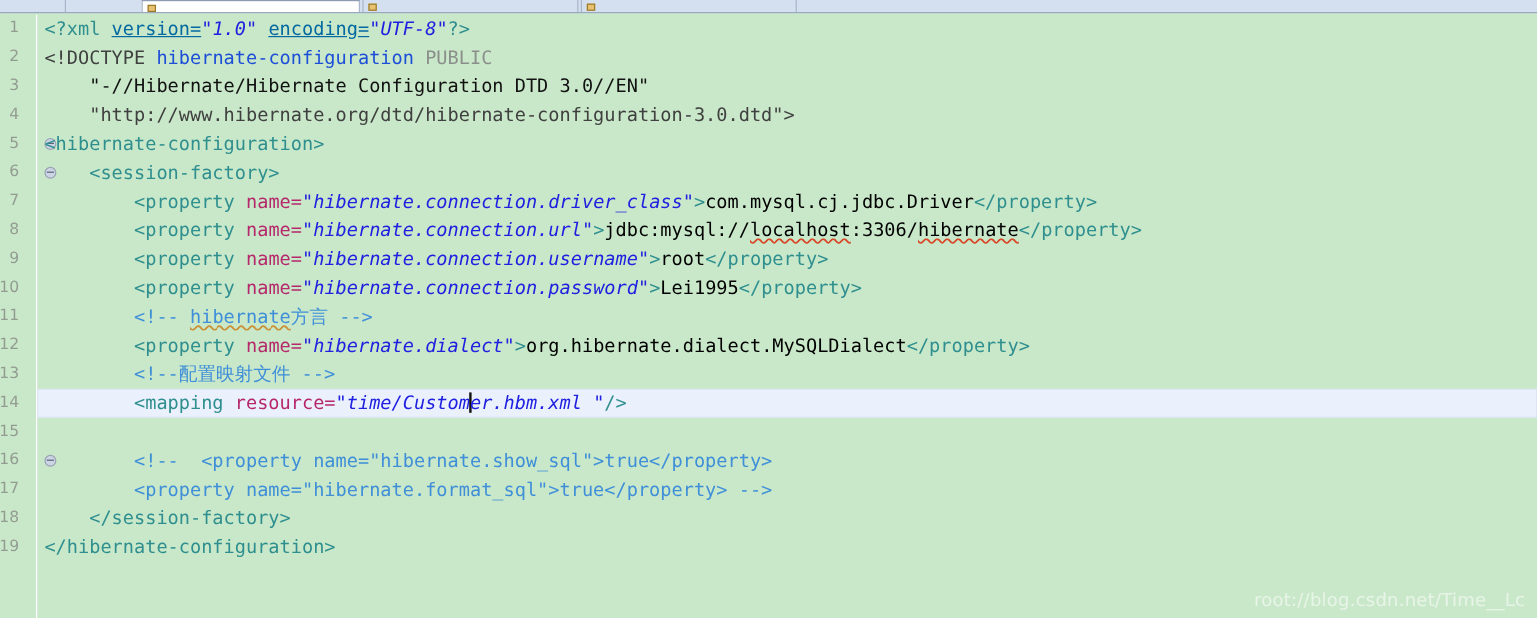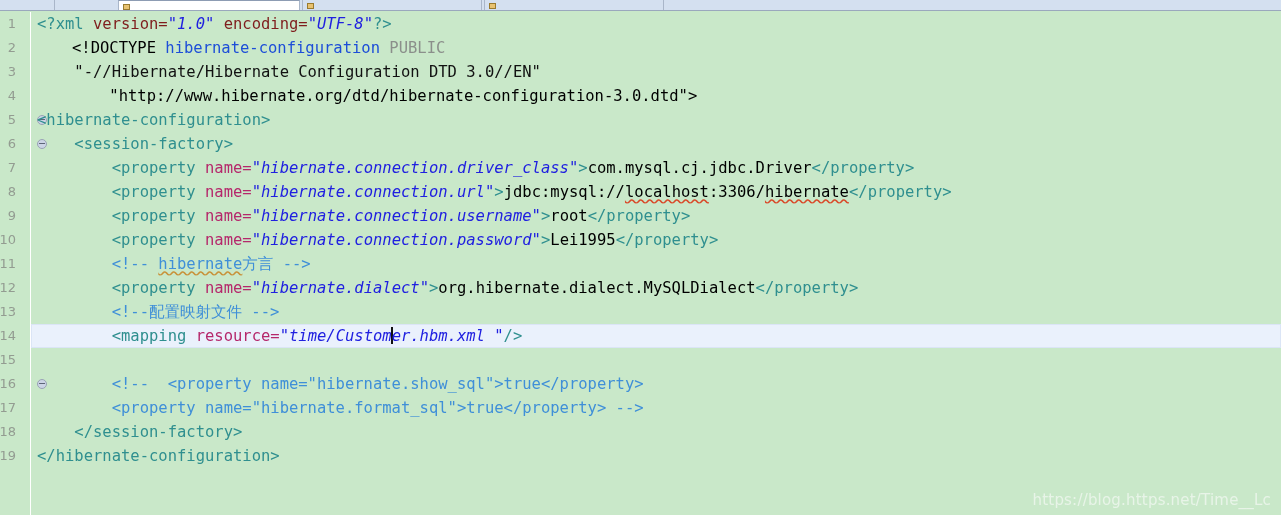--- a/index.html
+++ b/index.html
@@ -146,23 +146,23 @@
     box-shadow: 0 0 0 1px #dbe5f6 inset;
   }
 
   
   .t-tag      { color: #2f8f8f; text-align: right; }
   .t-tagname  { color: #1d4ed8; }
   .t-attr     { color: #b5286b; }
   .t-val      { color: #2020e0; font-style: italic; }
   .t-text     { color: #000000; text-align: right; }
   .t-kw       { color: #8b8f8b; }
-  .t-proc     { color: #7f1d1d; }
+  .t-proc     { color: #0369a1; text-decoration: underline; }
   .t-comment  { color: #3f8fd8; }
-  .t-dtd      { color: #000000; margin-left: 35px; }
+  .t-dtd      { color: #404040; }
   .t-black    { color: #111111; }
 
   .squig {
     text-decoration: underline wavy #d94a2a;
     text-decoration-skip-ink: none;
   }
   .squig-comment {
     text-decoration: underline wavy #c8923a;
     text-decoration-skip-ink: none;
   }
@@ -225,15 +225,15 @@
       </div>
     <div class="fold-col" id="foldcol">
         <div class="fold" style="top: 103px;"></div>
         <div class="fold" style="top: 127px;"></div>
         <div class="fold" style="top: 367px;"></div>
       </div>
     <div class="gutter-sep"></div>
 
     <div class="code" id="code"><div class="ln"><span class="t-tag">&lt;?xml </span><span class="t-proc">version=</span><span class="t-val">"1.0"</span><span class="t-text"> </span><span class="t-proc">encoding=</span><span class="t-val">"UTF-8"</span><span class="t-tag">?&gt;</span></div><div class="ln"><span class="t-dtd">&lt;!DOCTYPE </span><span class="t-tagname">hibernate-configuration</span><span class="t-kw"> PUBLIC</span></div><div class="ln"><span class="t-black">    "-//Hibernate/Hibernate Configuration DTD 3.0//EN"</span></div><div class="ln"><span class="t-dtd">    "http://www.hibernate.org/dtd/hibernate-configuration-3.0.dtd"&gt;</span></div><div class="ln"><span class="t-tag">&lt;hibernate-configuration&gt;</span></div><div class="ln"><span class="t-tag">    &lt;session-factory&gt;</span></div><div class="ln"><span class="t-tag">        &lt;property </span><span class="t-attr">name=</span><span class="t-val">"hibernate.connection.driver_class"</span><span class="t-tag">&gt;</span><span class="t-text">com.mysql.cj.jdbc.Driver</span><span class="t-tag">&lt;/property&gt;</span></div><div class="ln"><span class="t-tag">        &lt;property </span><span class="t-attr">name=</span><span class="t-val">"hibernate.connection.url"</span><span class="t-tag">&gt;</span><span class="t-text">jdbc:mysql://</span><span class="t-text squig">localhost</span><span class="t-text">:3306/</span><span class="t-text squig">hibernate</span><span class="t-tag">&lt;/property&gt;</span></div><div class="ln"><span class="t-tag">        &lt;property </span><span class="t-attr">name=</span><span class="t-val">"hibernate.connection.username"</span><span class="t-tag">&gt;</span><span class="t-text">root</span><span class="t-tag">&lt;/property&gt;</span></div><div class="ln"><span class="t-tag">        &lt;property </span><span class="t-attr">name=</span><span class="t-val">"hibernate.connection.password"</span><span class="t-tag">&gt;</span><span class="t-text">Lei1995</span><span class="t-tag">&lt;/property&gt;</span></div><div class="ln"><span class="t-comment">        &lt;!-- </span><span class="t-comment squig-comment">hibernate</span><span class="t-comment">方言 --&gt;</span></div><div class="ln"><span class="t-tag">        &lt;property </span><span class="t-attr">name=</span><span class="t-val">"hibernate.dialect"</span><span class="t-tag">&gt;</span><span class="t-text">org.hibernate.dialect.MySQLDialect</span><span class="t-tag">&lt;/property&gt;</span></div><div class="ln"><span class="t-comment">        &lt;!--配置映射文件 --&gt;</span></div><div class="ln current"><span class="t-tag">        &lt;mapping </span><span class="t-attr">resource=</span><span class="t-val">"time/Custom</span><span class="caret"></span><span class="t-val">er.hbm.xml "</span><span class="t-tag">/&gt;</span></div><div class="ln"><span class="t-text"></span></div><div class="ln"><span class="t-comment">        &lt;!--  &lt;property name="hibernate.show_sql"&gt;true&lt;/property&gt;</span></div><div class="ln"><span class="t-comment">        &lt;property name="hibernate.format_sql"&gt;true&lt;/property&gt; --&gt;</span></div><div class="ln"><span class="t-tag">    &lt;/session-factory&gt;</span></div><div class="ln"><span class="t-tag">&lt;/hibernate-configuration&gt;</span></div></div>
 
-    <div class="watermark">https://blog.https.net/Time__Lc</div>
+    <div class="watermark">root://blog.csdn.net/Time__Lc</div>
   </div>
 </div>
 
 </body></html>

